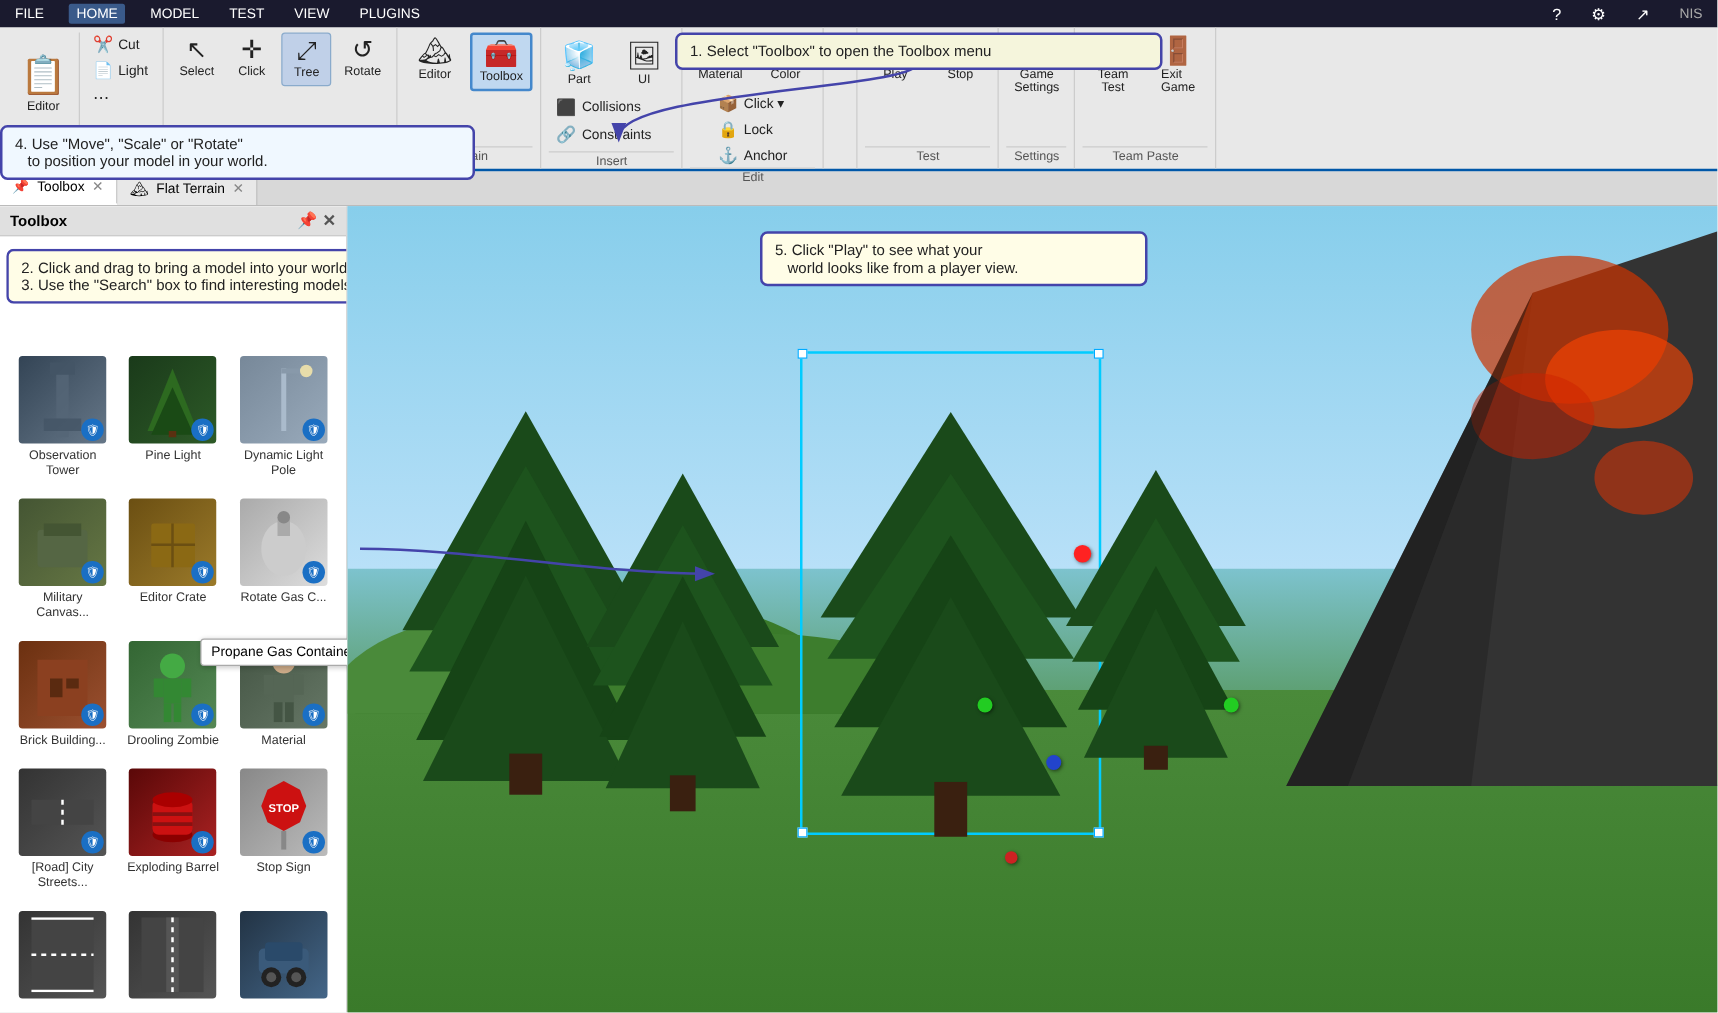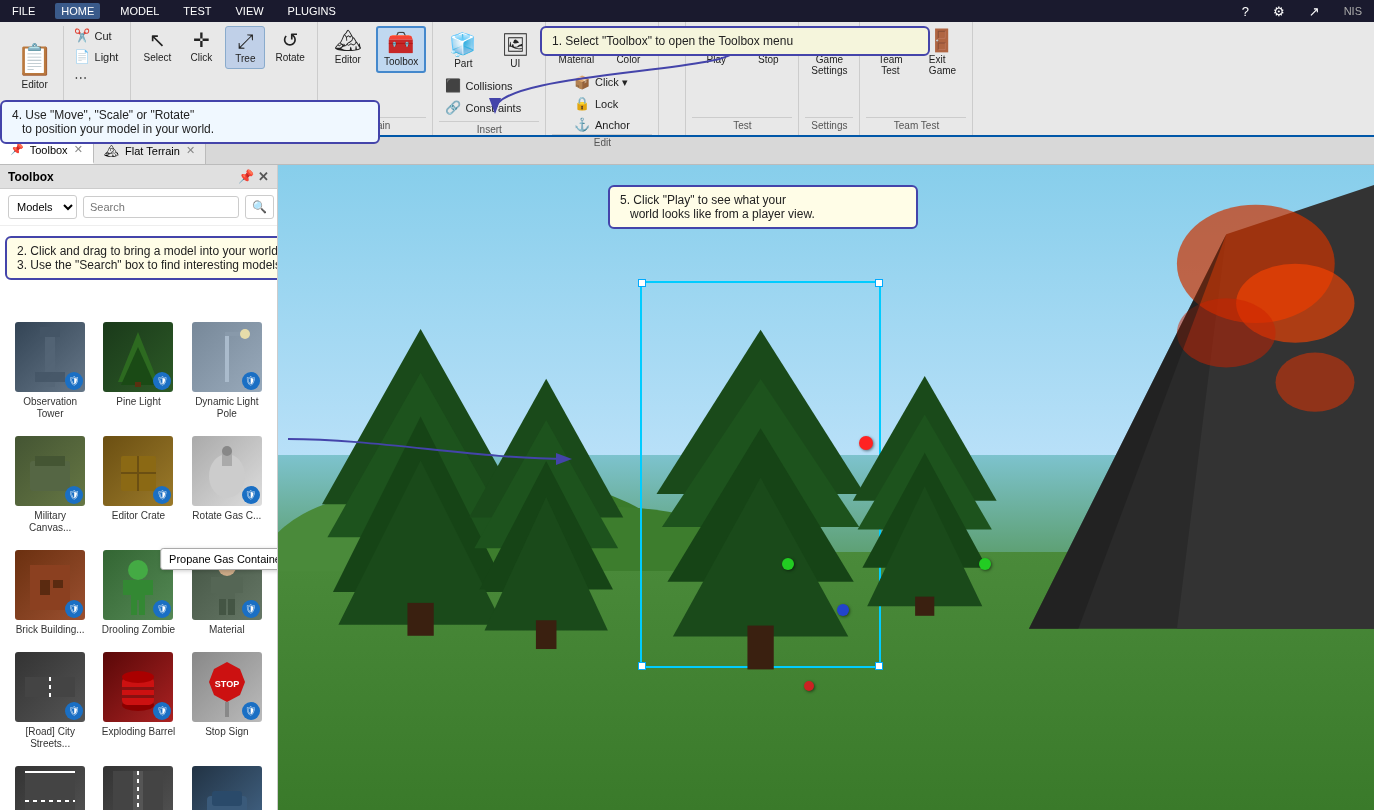--- a/index.html
+++ b/index.html
@@ -324,21 +324,21 @@
       <div class="ribbon-buttons-row">
         <button class="ribbon-btn large">
           <span class="icon">👥</span>
           <span style="font-size:10px; text-align:center;">Team<br>Test</span>
         </button>
         <button class="ribbon-btn large">
           <span class="icon">🚪</span>
           <span style="font-size:10px; text-align:left;">Exit<br>Game</span>
         </button>
       </div>
-      <div class="ribbon-section-label">Team Test</div>
+      <div class="ribbon-section-label">Team Paste</div>
     </div>
 
   </div>
 
   <div class="callout" style="top: 4px; left: 540px; width: 390px;">
     <span>1. Select "Toolbox" to open the Toolbox menu</span>
   </div>
 
   <div class="callout" style="top: 78px; left: 0px; width: 380px; background:#f0f8ff;">
     <span style="white-space:pre;">4. Use "Move", "Scale" or "Rotate"
@@ -375,25 +375,20 @@
 <div id="main-area">
 
   <div id="toolbox-panel">
     <div id="toolbox-header">
       <span>Toolbox</span>
       <div id="toolbox-header-icons">
         <span>📌</span>
         <span>✕</span>
       </div>
     </div>
-    <div id="toolbox-controls">
-      <select id="category-select"><option>Models</option><option>Decals</option><option>Audio</option><option>Meshes</option><option>Plugins</option></select>
-      <input type="text" id="search-input" placeholder="Search" style="">
-      <button id="search-btn">🔍</button>
-    </div>
 
     <div style="position:relative;">
       <div class="callout" style="position:absolute; top:10px; left:5px; width:340px; z-index:200; background:#fffde7;">
         <span style="white-space:pre;">2. Click and drag to bring a model into your world
 3. Use the "Search" box to find interesting models.</span>
       </div>
       <div id="toolbox-grid" style="padding-top:90px;">
 
         <div class="tool-item">
           <div class="thumb" style="background:linear-gradient(135deg,#334455,#667788);">

